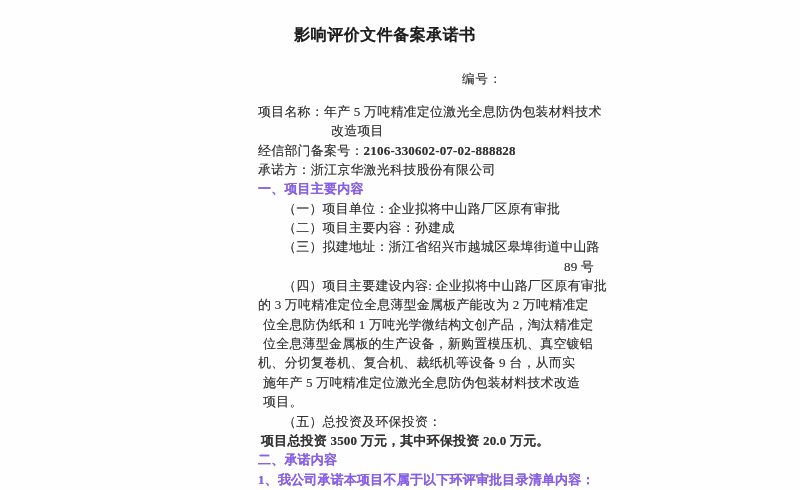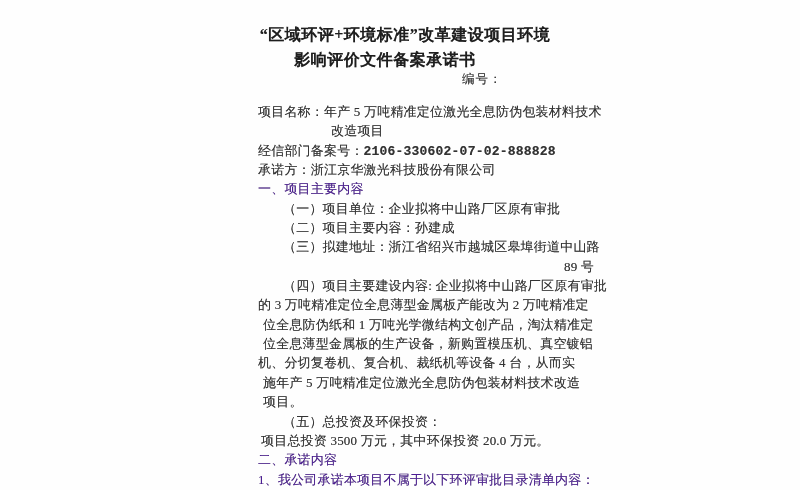--- a/index.html
+++ b/index.html
@@ -49,35 +49,34 @@
     left: 258px;
     width: 336px;
     font-size: 13px;
     letter-spacing: 0.2px;
   }
   .ln {
     height: 19.35px;
     line-height: 19.35px;
     white-space: nowrap;
   }
-  .bold { font-weight: normal; color: #4c1d95; }
-  .num  { font-weight: bold; font-family: Liberation Mono, monospace; }
-  .pl3  { padding-left: 3px; }
+  .bold { font-weight: bold; color: #8b5cf6; }
+  .num  { font-weight: bold; font-family: Liberation Serif, serif; }
+  .pl3  { padding-left: 3px; font-weight: bold; }
   .pl5  { padding-left: 5px; }
   .pl18 { padding-left: 18px; text-align: right; }
   .pl25 { padding-left: 25px; }
   .pl73 { padding-left: 73px; }
 </style>
 </head>
 <body>
 
 <div class="page">
 
   <div class="title-block">
-    <div class="title-line1">“区域环评+环境标准”改革建设项目环境</div>
     <div class="title-line2">影响评价文件备案承诺书</div>
   </div>
 
   <div class="doc-number">编号：</div>
 
   <div class="content">
 
     <div class="ln"><span>项目名称：</span><span>年产 5 万吨精准定位激光全息防伪包装材料技术</span></div>
 
     <div class="ln pl73">改造项目</div>
@@ -89,21 +88,21 @@
     <div class="ln bold">一、项目主要内容</div>
 
     <div class="ln pl25">（一）项目单位：企业拟将中山路厂区原有审批</div>
     <div class="ln pl25">（二）项目主要内容：孙建成</div>
     <div class="ln pl25">（三）拟建地址：浙江省绍兴市越城区皋埠街道中山路</div>
     <div class="ln pl18">89 号</div>
     <div class="ln pl25">（四）项目主要建设内容: 企业拟将中山路厂区原有审批</div>
     <div class="ln">的 3 万吨精准定位全息薄型金属板产能改为 2 万吨精准定</div>
     <div class="ln pl5">位全息防伪纸和 1 万吨光学微结构文创产品，淘汰精准定</div>
     <div class="ln pl5">位全息薄型金属板的生产设备，新购置模压机、真空镀铝</div>
-    <div class="ln">机、分切复卷机、复合机、裁纸机等设备 4 台，从而实</div>
+    <div class="ln">机、分切复卷机、复合机、裁纸机等设备 9 台，从而实</div>
     <div class="ln pl5">施年产 5 万吨精准定位激光全息防伪包装材料技术改造</div>
     <div class="ln pl5">项目。</div>
     <div class="ln pl25">（五）总投资及环保投资：</div>
     <div class="ln pl3">项目总投资 3500 万元，其中环保投资 20.0 万元。</div>
 
     <div class="ln bold">二、承诺内容</div>
 
     <div class="ln bold">1、我公司承诺本项目不属于以下环评审批目录清单内容：</div>
 
   </div>

